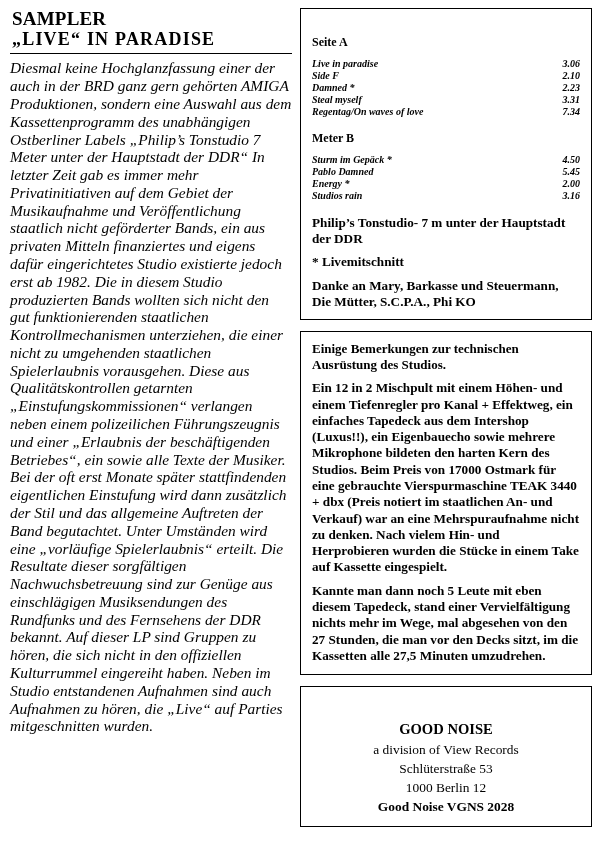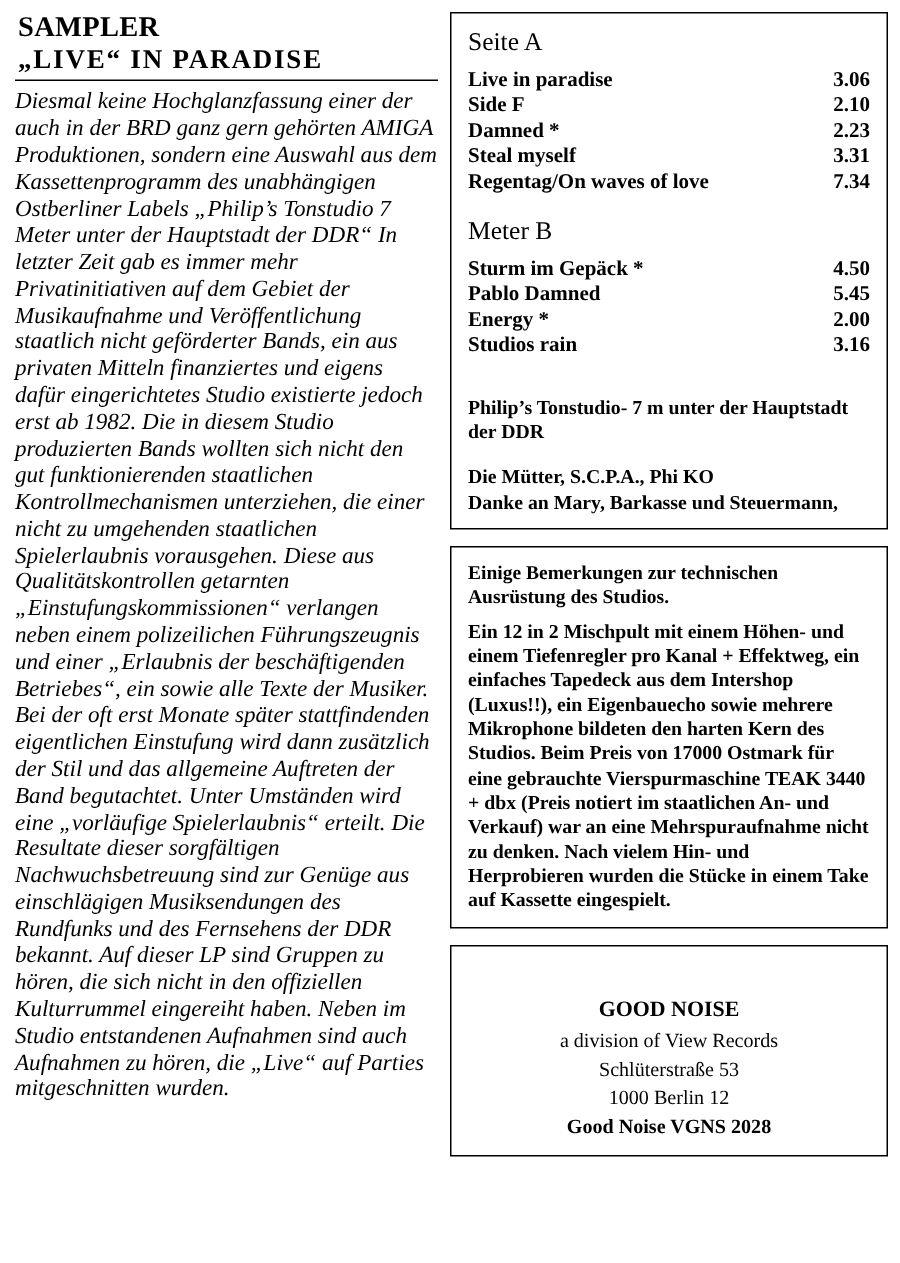--- a/index.html
+++ b/index.html
@@ -69,47 +69,48 @@
     width: 292px;
   }
   .box {
     border: 1.4px solid #000;
     box-sizing: border-box;
     padding: 7px 11px 9px 11px;
     margin-bottom: 11px;
     background: #fff;
   }
   .side-heading {
-    font-weight: normal;
-    font-size: 17px;
-    margin: 2px 0 7px 0;
+    font-weight: bold;
+    font-size: 12px;
+    margin: 19px 0 7px 0;
   }
   .side-heading.second {
     margin-top: 13px;
   }
   table.tracks {
     width: 100%;
     border-collapse: collapse;
-    font-size: 14px;
-    font-weight: bold;
+    font-size: 10px;
+    font-weight: bold;
+    font-style: italic;
   }
   table.tracks td {
     padding: 0.6px 0;
     vertical-align: top;
   }
   table.tracks td.time {
     text-align: right;
     width: 52px;
     white-space: nowrap;
   }
   .studio-note {
     font-size: 13.2px;
     font-weight: bold;
     line-height: 1.24;
-    margin-top: 24px;
+    margin-top: 13px;
   }
   .studio-note div { margin: 0; }
   .gap-line { height: 7px; }
 
   .tech-box {
     padding: 9px 11px 10px 11px;
   }
   .tech-title {
     font-size: 13px;
     font-weight: bold;
@@ -208,33 +209,35 @@
           <td>Studios rain</td>
           <td class="time">3.16</td>
         </tr>
       </tbody>
         </table>
 
       <div class="studio-note">
         <div>Philip’s Tonstudio- 7 m unter der Hauptstadt</div>
         <div>der DDR</div>
         <div class="gap-line"></div>
+        <div>* Livemitschnitt</div>
         <div class="gap-line"></div>
+        <div>Danke an Mary, Barkasse und Steuermann,</div>
         <div>Die Mütter, S.C.P.A., Phi KO</div>
-        <div>Danke an Mary, Barkasse und Steuermann,</div>
       </div>
     </div>
 
     <div class="box tech-box">
       <div class="tech-title">
         <div>Einige Bemerkungen zur technischen</div>
         <div>Ausrüstung des Studios.</div>
       </div>
       <div class="tech-body">
         <p>Ein 12 in 2 Mischpult mit einem Höhen- und einem Tiefenregler pro Kanal + Effektweg, ein einfaches Tapedeck aus dem Intershop (Luxus!!), ein Eigenbauecho sowie mehrere Mikrophone bildeten den harten Kern des Studios. Beim Preis von 17000 Ostmark für eine gebrauchte Vierspurmaschine TEAK 3440 + dbx (Preis notiert im staatlichen An- und Verkauf) war an eine Mehrspuraufnahme nicht zu denken. Nach vielem Hin- und Herprobieren wurden die Stücke in einem Take auf Kassette eingespielt.</p>
+        <p>Kannte man dann noch 5 Leute mit eben diesem Tapedeck, stand einer Vervielfältigung nichts mehr im Wege, mal abgesehen von den 27 Stunden, die man vor den Decks sitzt, im die Kassetten alle 27,5 Minuten umzudrehen.</p>
       </div>
     </div>
 
     <div class="box label-box">
       <div class="ln-bold">GOOD NOISE</div>
       <div class="ln">a division of View Records</div>
       <div class="ln">Schlüterstraße 53</div>
       <div class="ln">1000 Berlin 12</div>
       <div class="ln-b2">Good Noise VGNS 2028</div>
     </div>

